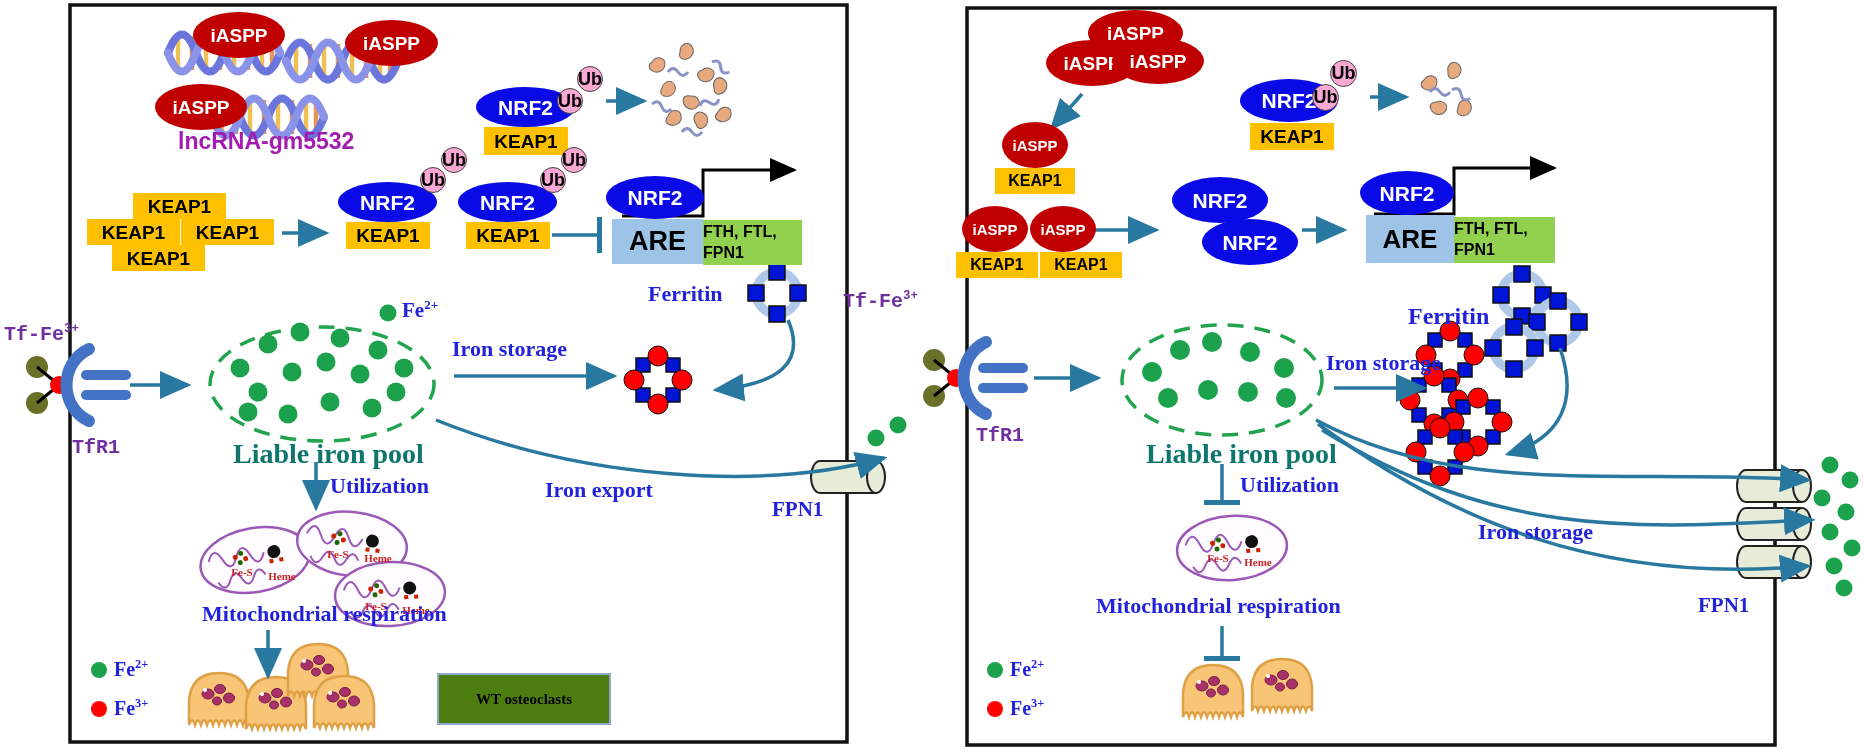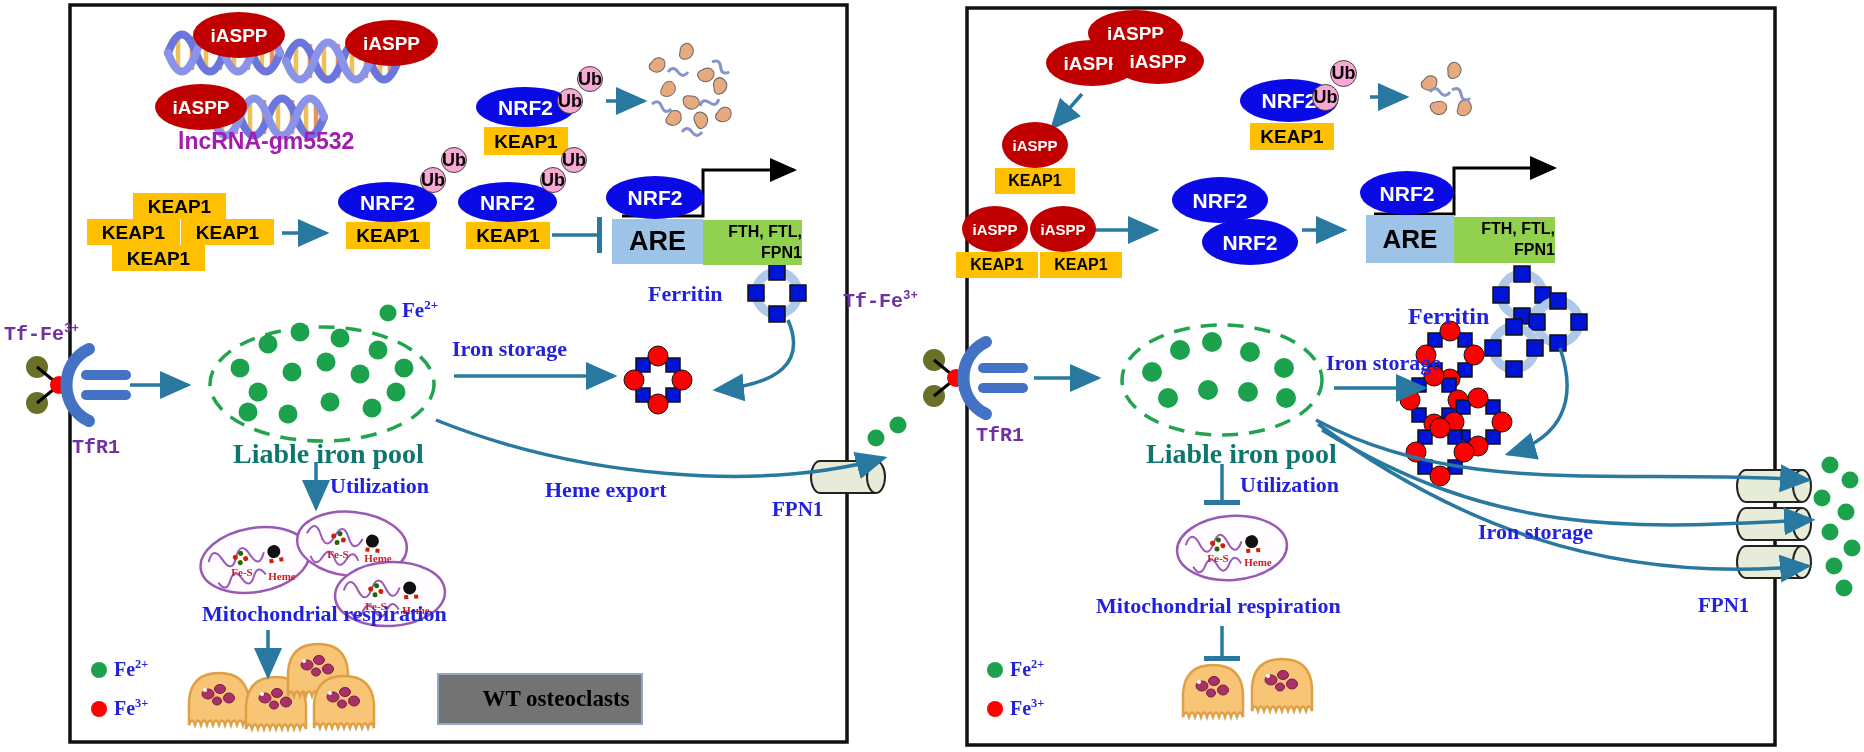--- a/index.html
+++ b/index.html
@@ -12,31 +12,31 @@
   .iaspp.sm{font-size:15px;}
   .nrf2{background:#0A0AE6;font-size:21px;}
   .kbox{position:absolute;background:#FFC000;color:#000;font-weight:bold;font-size:19px;
         display:flex;align-items:center;justify-content:center;line-height:1;}
   .kbox.sm{font-size:16px;}
   .ub{position:absolute;background:#f9a8d4;border:1.5px solid #444;border-radius:50%;color:#000;
       font-weight:bold;font-size:18px;display:flex;align-items:center;justify-content:center;z-index:6;}
   .arebox{position:absolute;background:#9DC3E6;color:#000;font-weight:bold;font-size:27px;
       display:flex;align-items:center;justify-content:center;}
   .genebox{position:absolute;background:#92D050;color:#000;font-weight:bold;font-size:16px;
-      display:flex;flex-direction:column;align-items:flex-end;justify-content:center;line-height:1.3;}
+      display:flex;flex-direction:column;align-items:flex-start;justify-content:center;line-height:1.3;}
   .blab{position:absolute;color:#2222DD;font-weight:bold;font-size:22px;
         font-family:"Liberation Serif",serif;white-space:nowrap;}
   .glab{position:absolute;color:#0f766e;font-weight:bold;font-size:28px;
         font-family:"Liberation Serif",serif;white-space:nowrap;}
   .plab{position:absolute;color:#7030A0;font-weight:bold;font-size:20px;
         font-family:Liberation Mono, monospace;white-space:nowrap;}
   .lnc{position:absolute;color:#a21caf;font-weight:bold;font-size:23px;white-space:nowrap;}
-  .cap{position:absolute;background:#737373;border:2px solid #8FA8C8;color:#000;
-       font-family:"Liberation Serif",serif;font-weight:bold;font-size:23px;
-       display:flex;align-items:center;justify-content:center;white-space:nowrap;padding-left:32px;}
+  .cap{position:absolute;background:#4d7c0f;border:2px solid #8FA8C8;color:#000;
+       font-family:"Liberation Serif",serif;font-weight:bold;font-size:15px;
+       display:flex;align-items:center;justify-content:center;white-space:nowrap;}
   sup{font-size:0.62em;}
   svg text{font-family:"Liberation Serif",serif;}
   .z2{z-index:2;}
 </style>
 </head>
 <body>
 
 <div class="canvas">
 
 <svg class="abs" width="1864" height="752" viewBox="0 0 1864 752" style="left:0;top:0;">
@@ -331,21 +331,21 @@
 
 <div class="arebox" style="left:612px;top:219px;width:91px;height:45px">ARE</div>
 <div class="genebox" style="left:703px;top:220px;width:99px;height:45px">
   <span>FTH, FTL,</span>
   <span>FPN1</span>
 </div>
 <div class="oval nrf2 z2" style="left:606px;top:176px;width:98px;height:43px">NRF2</div>
 
 <div class="blab" style="left:648px;top:281px">Ferritin</div>
 <div class="blab" style="left:452px;top:336px">Iron storage</div>
-<div class="blab" style="left:545px;top:477px">Heme export</div>
+<div class="blab" style="left:545px;top:477px">Iron export</div>
 <div class="blab" style="left:772px;top:497px;font-size:21px">FPN1</div>
 <div class="blab" style="left:402px;top:297px;font-size:21px"><span>Fe</span><sup>2+</sup></div>
 <div class="glab" style="left:233px;top:438px">Liable iron pool</div>
 <div class="blab" style="left:330px;top:473px">Utilization</div>
 <div class="blab" style="left:202px;top:601px">Mitochondrial respiration</div>
 <div class="plab" style="left:4px;top:322px"><span>Tf-Fe</span><sup>3+</sup></div>
 <div class="plab" style="left:72px;top:436px">TfR1</div>
 
 <div class="blab" style="left:114px;top:657px;font-size:20px"><span>Fe</span><sup>2+</sup></div>
 <div class="blab" style="left:114px;top:696px;font-size:20px"><span>Fe</span><sup>3+</sup></div>

